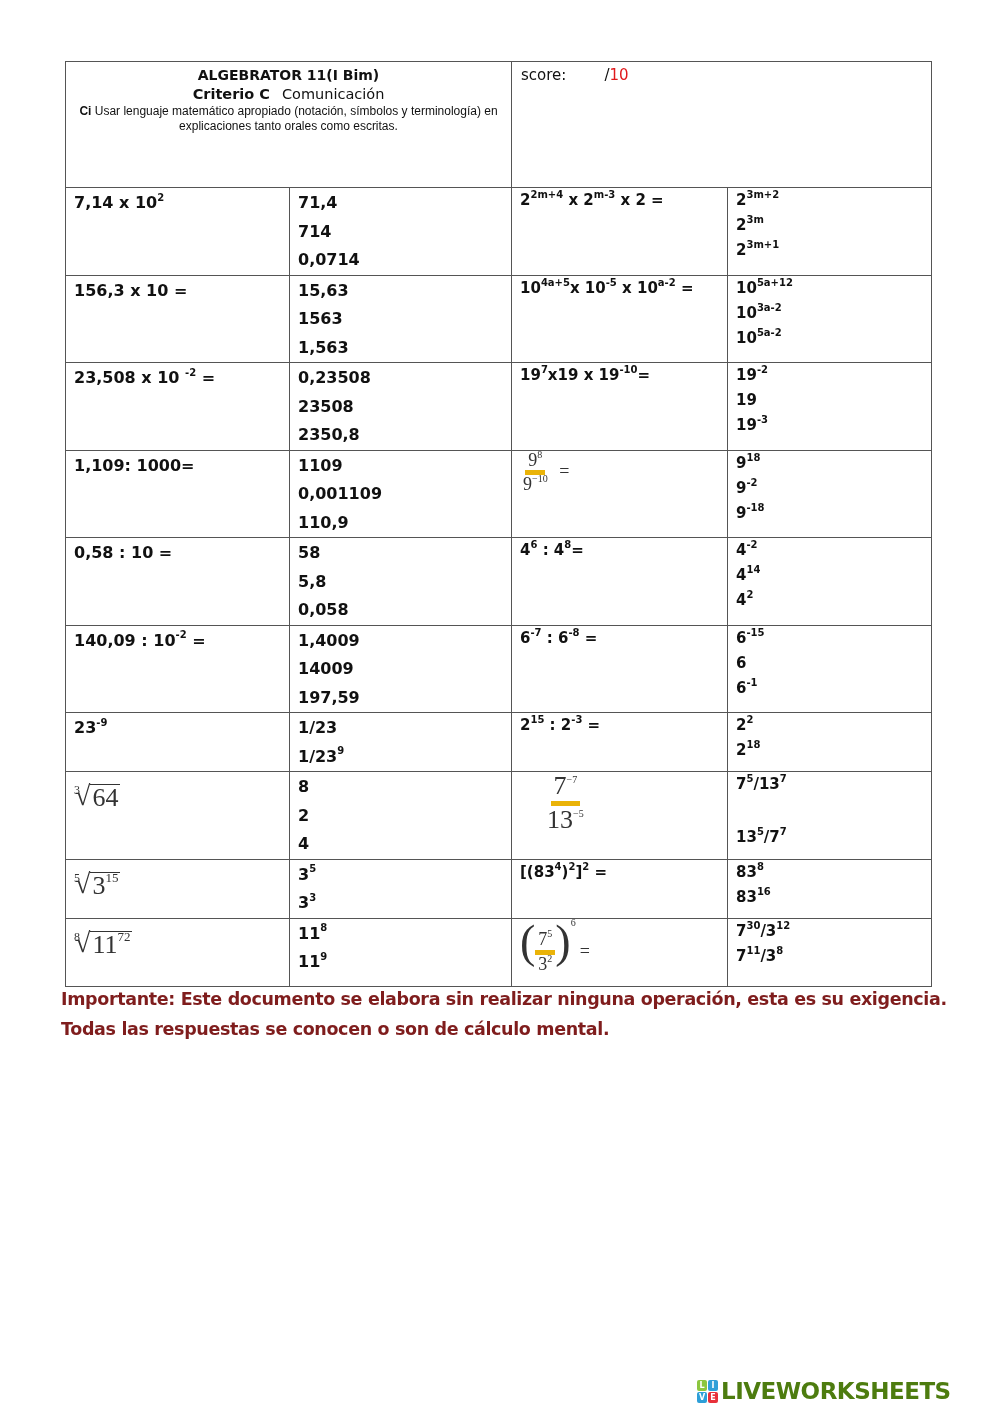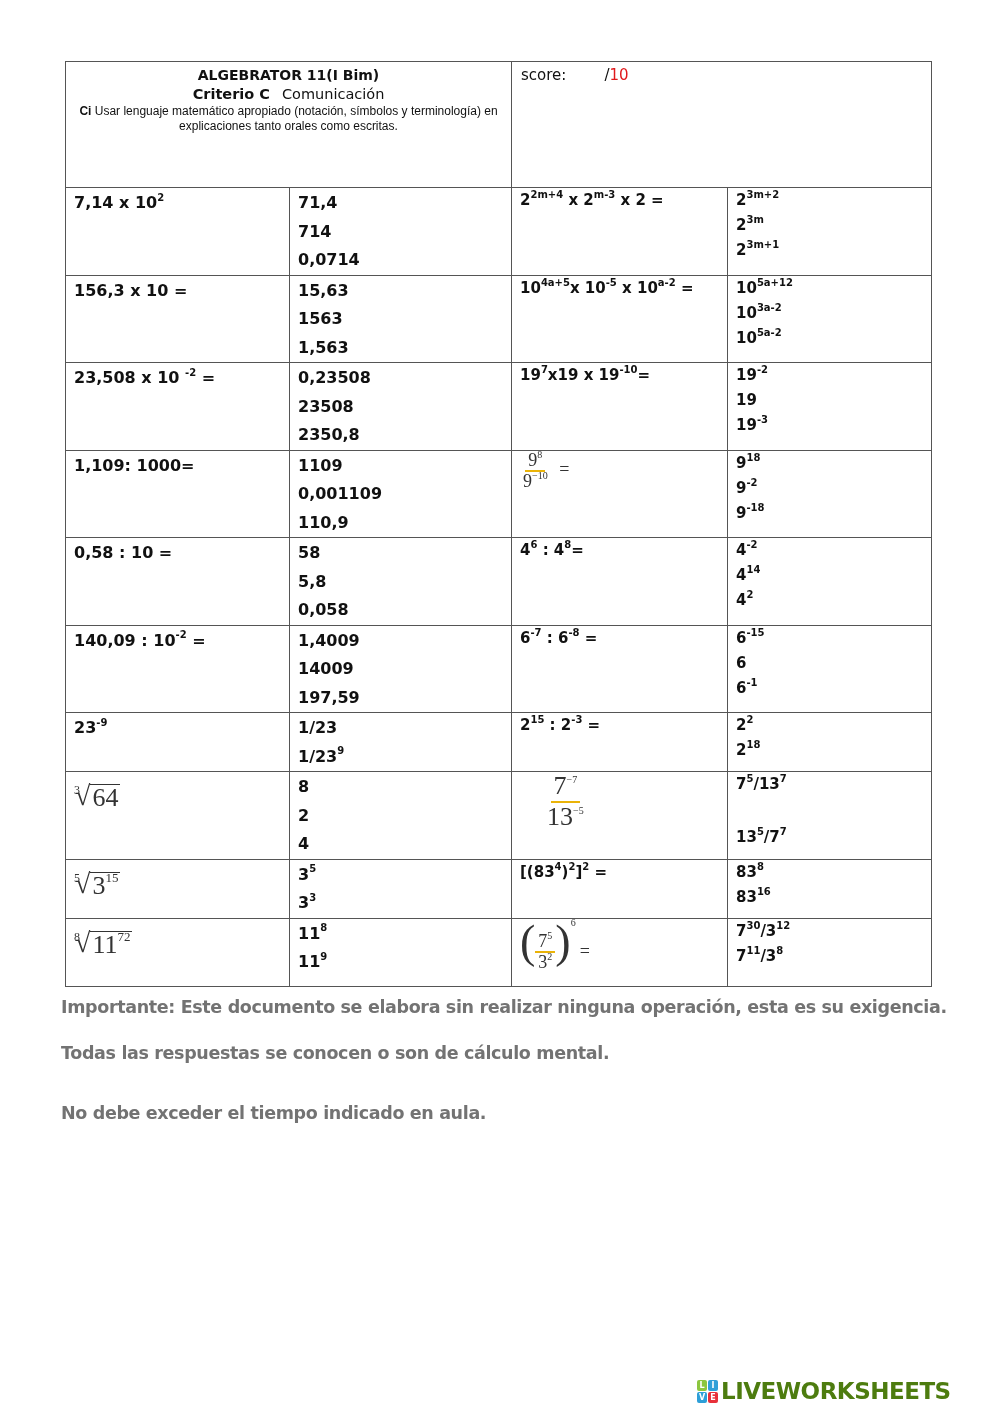--- a/index.html
+++ b/index.html
@@ -47,32 +47,32 @@
   }
   .cell.sm { font-size: 15px; line-height: 25px; padding-top: 0 !important; }
   .cell sup { font-size: 10px; line-height: 0; position: relative; top: -1px; }
   .opt { display: block; }
   .opt.gap { margin-top: 28px; }
 
   .math {
     font-family: "Liberation Serif", serif; font-weight: normal; color: #333;
   }
   .frac { display: inline-flex; flex-direction: column; align-items: center; vertical-align: middle; }
-  .frac .num { border-bottom: 2px solid #eab308; padding: 0 3px; line-height: 1.1; }
+  .frac .num { border-bottom: 5px solid #eab308; padding: 0 3px; line-height: 1.1; }
   .frac .den { padding: 0 3px; line-height: 1.1; }
   .root { display: inline-flex; align-items: flex-start; position: relative; font-size: 26px; line-height: 28px; }
   .root .idx { font-size: 12px; line-height: 12px; position: relative; top: 2px; margin-right: -5px; }
   .root .rad { font-size: 28px; line-height: 28px; }
   .root .under { border-top: 1.5px solid #333; padding: 0 2px; margin-top: 2px; line-height: 26px; }
   .root .under sup { font-size: 13px; top: -2px; font-weight: normal; }
 
   .notes {
     position: absolute; left: 61px; top: 984px; width: 900px;
-    font-family: "DejaVu Sans", sans-serif; font-weight: bold; color: #737373;
-    font-size: 17.5px; line-height: 46px; letter-spacing: -0.35px;
+    font-family: "DejaVu Sans", sans-serif; font-weight: bold; color: #7f1d1d;
+    font-size: 17.5px; line-height: 30px; letter-spacing: -0.35px;
   }
   .notes p { margin: 0; }
   .notes p.second { margin-top: 14px; }
 
   .logo {
     position: absolute; left: 697px; top: 1378px; display: flex; align-items: center;
   }
   .logo-grid {
     display: grid; grid-template-columns: 10px 10px; grid-template-rows: 11px 11px; gap: 1px; margin-right: 3px;
   }
@@ -263,21 +263,20 @@
         <td class="cell sm">
           <span class="opt"><span>7</span><sup>30</sup><span>/3</span><sup>12</sup></span>
           <span class="opt"><span>7</span><sup>11</sup><span>/3</span><sup>8</sup></span>
         </td>
       </tr>
     </tbody>
 </table>
 
 <div class="notes">
   <p>Importante: Este documento se elabora sin realizar ninguna operación, esta es su exigencia. Todas las respuestas se conocen o son de cálculo mental.</p>
-  <p class="second">No debe exceder el tiempo indicado en aula.</p>
 </div>
 
 <div class="logo">
   <div class="logo-grid" id="logo-grid">
       <span style="background: rgb(140, 198, 63);">L</span>
       <span style="background: rgb(46, 159, 216);">I</span>
       <span style="background: rgb(46, 159, 216);">V</span>
       <span style="background: rgb(232, 48, 58);">E</span>
     </div>
   <span class="logo-text">LIVEWORKSHEETS</span>

